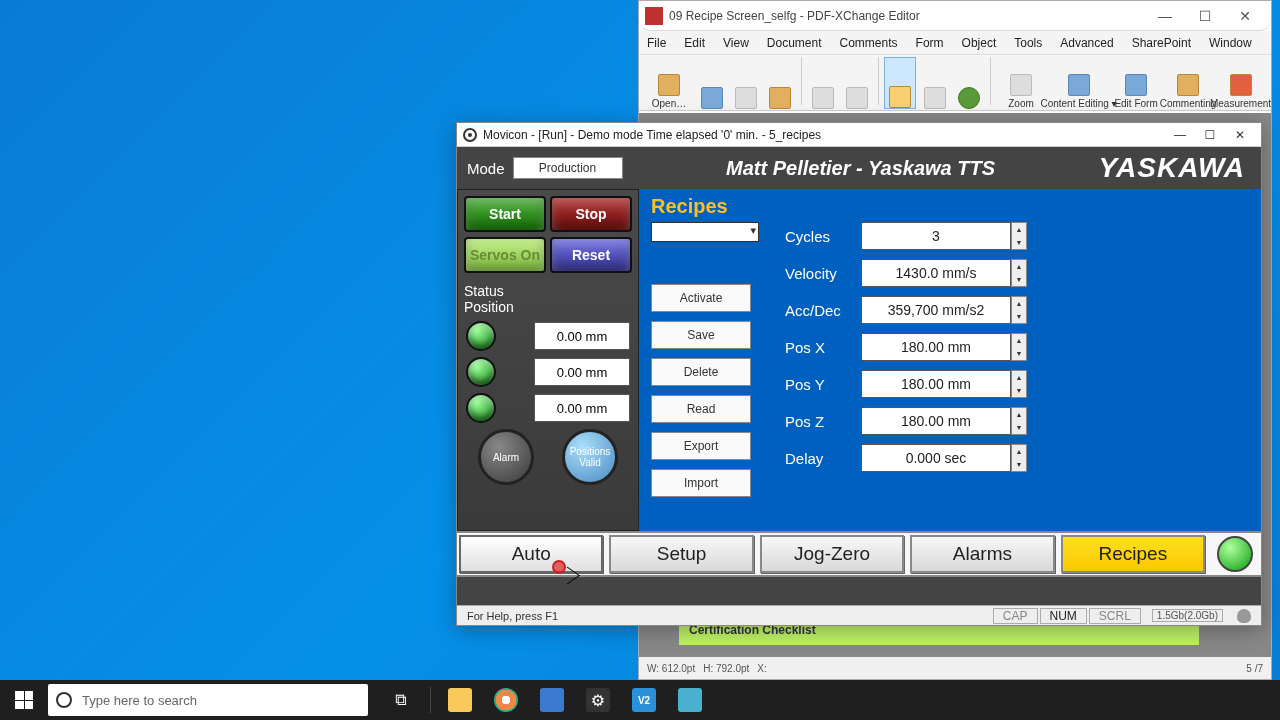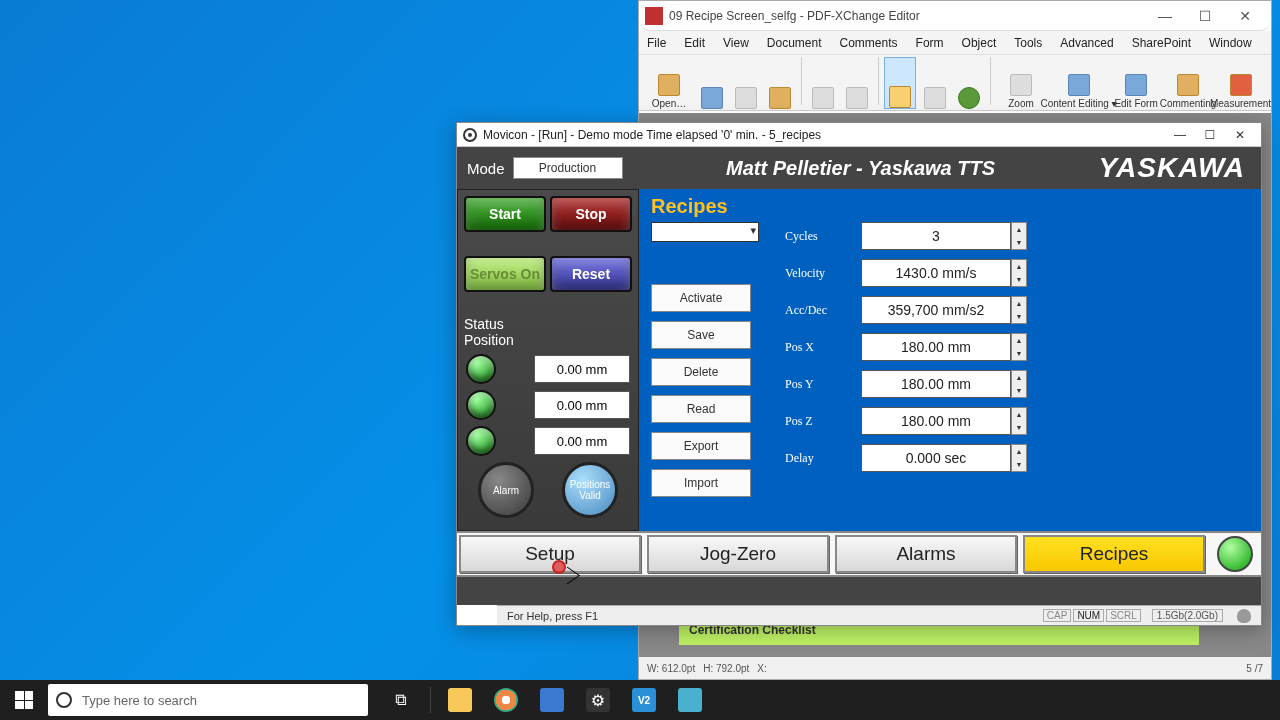--- a/index.html
+++ b/index.html
@@ -37,21 +37,21 @@
 .hmi-body { position:relative; height:calc(100% - 44px); background:#444; }
 
 .header { height:42px; background:#444; display:flex; align-items:center; padding:0 10px; }
 .mode-label { color:#fff; font-size:15px; margin-right:8px; }
 .mode-box { width:110px; height:22px; background:#fff; border:1px solid #888; font-size:12px; display:flex; align-items:center; justify-content:center; color:#333; }
 .header-title { flex:1; text-align:center; color:#fff; font-size:20px; font-weight:bold; font-style:italic; }
 .yaskawa { color:#fff; font-size:28px; font-weight:900; font-style:italic; letter-spacing:1px; margin-right:6px; }
 
 .main { display:flex; height:342px; }
 .left { width:182px; background:linear-gradient(#4a4a4a,#3a3a3a); border:1px solid #222; padding:6px; }
-.btnrow { display:flex; justify-content:space-between; margin-bottom:24px; }
+.btnrow { display:flex; justify-content:space-between; margin-bottom:5px; }
 .hmibtn { width:82px; height:36px; border-radius:4px; border:2px solid #111; font-size:14px; font-weight:bold; display:flex; align-items:center; justify-content:center; box-shadow:inset 0 6px 12px rgba(255,255,255,.25), inset 0 -6px 12px rgba(0,0,0,.3); cursor:pointer; }
 .hmibtn.green { background:linear-gradient(#4aaa3a,#1a7a0a); color:#fff; }
 .hmibtn.red { background:linear-gradient(#b03030,#701010); color:#fff; }
 .hmibtn.lime { background:linear-gradient(#b8e878,#8ac848); color:#6a8a3a; }
 .hmibtn.blue { background:linear-gradient(#6a6adA,#3a3a9A); color:#fff; }
 
 .sph { display:flex; justify-content:center; color:#fff; font-size:14px; margin:10px 0 6px;flex-direction:column; }
 .statrow { display:flex; align-items:center; margin-bottom:6px; justify-content:space-between; padding:0 2px;}
 .led { width:30px; height:30px; border-radius:50%; border:2px solid #111; box-shadow:inset 0 4px 6px rgba(255,255,255,.4), inset 0 -4px 6px rgba(0,0,0,.5); }
 .led.g { background:radial-gradient(circle at 35% 30%, #9f9, #0a7a0a); }
@@ -64,34 +64,34 @@
 
 .right { flex:1; background:#0060c0; padding:6px 12px; color:#fff; }
 .right h3 { color:#ffc020; font-size:20px; font-weight:bold; margin-bottom:4px; }
 .rbody { display:flex; gap:24px; }
 .rcol1 { width:110px; display:flex; flex-direction:column;}
 .combo { width:108px; height:20px; background:#fff; border:1px solid #333; margin-bottom:42px; position:relative; }
 .combo::after { content:"▾"; position:absolute; right:2px; top:1px; color:#333; font-size:11px; }
 .actbtn { width:100px; height:28px; background:#fafafa; border:1px solid #888; color:#333; font-size:12px; margin-bottom:9px; display:flex; align-items:center; justify-content:center; cursor:pointer; }
 .rcol2 { display:flex; flex-direction:column; gap:9px; margin-top:0px;}
 .prow { display:flex; align-items:center; }
-.prow .plbl { width:76px; font-size:12px;font-family:Liberation Serif, serif; }
+.prow .plbl { width:76px; font-size:15px; }
 .prow .pval { width:150px; height:28px; background:#fff; border:1px solid #555; color:#222; font-size:14px; display:flex; align-items:center; justify-content:center; }
 .spin { width:16px; height:28px; background:#eee; border:1px solid #888; display:flex; flex-direction:column; }
 .spin div { flex:1; font-size:7px; color:#333; display:flex; align-items:center; justify-content:center; }
 
 .navtabs { height:46px; background:#f7f7f7; display:flex; align-items:center; padding:0 2px; gap:6px; border-top:2px solid #888; border-bottom:2px solid #888;}
 .ntab { flex:1; height:38px; border:2px solid #888; background:linear-gradient(#f8f8f8,#d8d8d8); font-size:19px; display:flex; align-items:center; justify-content:center; color:#222; box-shadow:1px 1px 0 #666; cursor:pointer;}
 .ntab.sel { background:linear-gradient(#ffe020,#f8c800); }
 .ntab.auto { background:linear-gradient(#fff,#e0e0e0); border-color:#666; font-weight:500;}
 .glight { width:36px; height:36px; border-radius:50%; margin:0 6px; border:2px solid #444; background:radial-gradient(circle at 35% 30%, #afffa0, #0aa00a); }
 
-.hmi-status { height:20px; background:#eee; border-top:1px solid #aaa; display:flex; align-items:center; padding:0 10px; font-size:11px; color:#333;margin-left:40px; }
+.hmi-status { height:20px; background:#eee; border-top:1px solid #aaa; display:flex; align-items:center; padding:0 10px; font-size:11px; color:#333; }
 .hmi-status .sp { flex:1; }
-.capbox { border:1px solid #aaa; padding:0 3px; margin:0 1px; font-size:10px; color:#888; }
+.capbox { border:1px solid #aaa; padding:0 9px; margin:0 1px; font-size:12px; color:#888; }
 .capbox.on { color:#222; }
 .memb { border:1px solid #aaa; padding:0 4px; margin-left:10px; font-size:10px; color:#555; }
 .usericon { width:14px; height:14px; background:#999; border-radius:50% 50% 40% 40%; margin-left:14px; }
 
 .cursor { position:absolute; left:552px; top:560px; width:14px; height:14px; border:2px solid #cc2020; border-radius:50%; background:rgba(220,40,40,.7); z-index:50; pointer-events:none;}
 .cursor::after{content:"";position:absolute;left:6px;top:6px;width:14px;height:14px;border:1px solid #000;border-top:none;border-left:none;transform:rotate(-45deg) skew(10deg,10deg);}
 
 
 .taskbar { position:absolute; left:0; right:0; bottom:0; height:40px; background:#1f1f1f; display:flex; align-items:center; }
 .tstart { width:48px; height:40px; display:flex; align-items:center; justify-content:center; }
@@ -308,20 +308,21 @@
                 <div class="spin">
                   <div>▲</div>
                   <div>▼</div>
                 </div>
               </div>
           </div>
         </div>
       </div>
     </div>
     <div class="navtabs">
+      <div class="ntab auto">Auto</div>
       <div class="ntab">Setup</div>
       <div class="ntab">Jog-Zero</div>
       <div class="ntab">Alarms</div>
       <div class="ntab sel">Recipes</div>
       <div class="glight"></div>
     </div>
   </div>
   <div class="hmi-status">
     <span>For Help, press F1</span>
     <span class="sp"></span>

